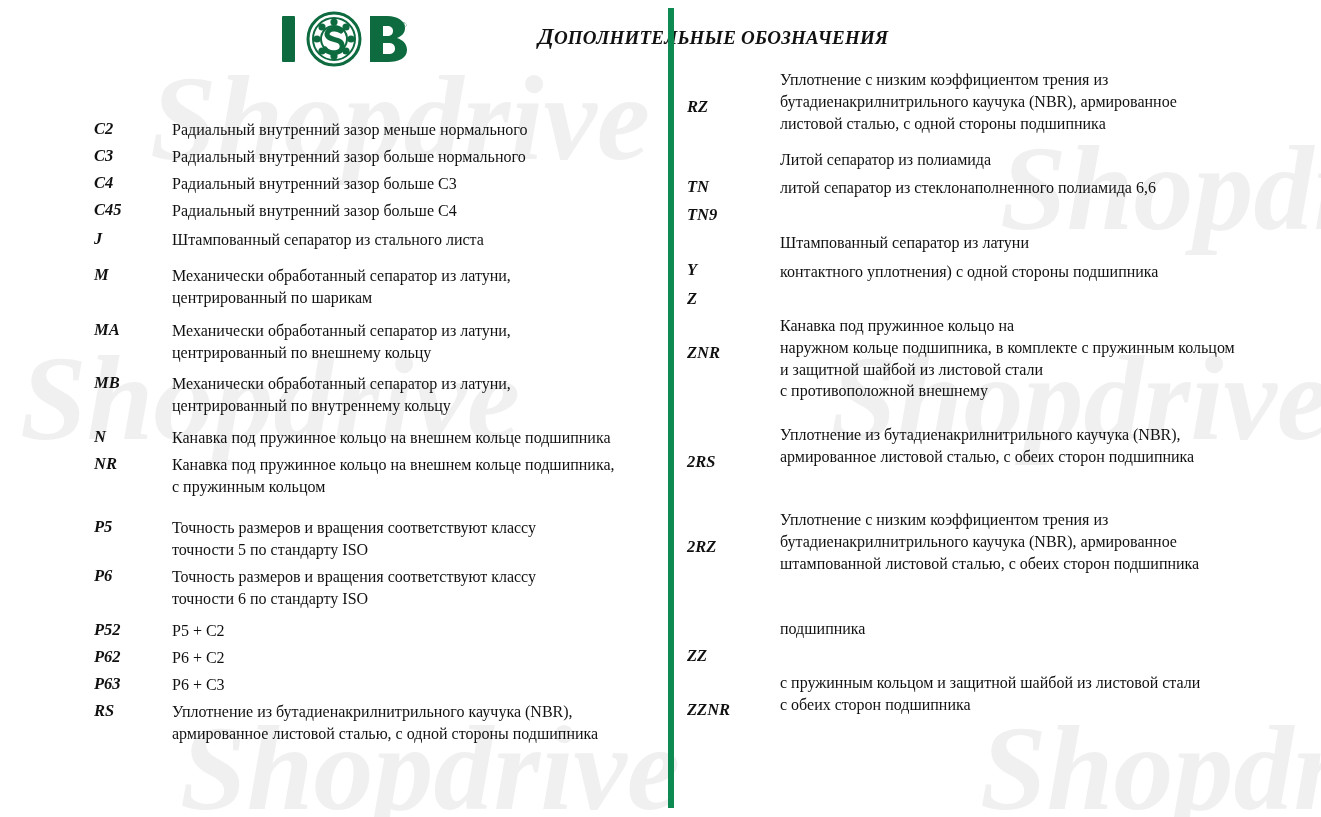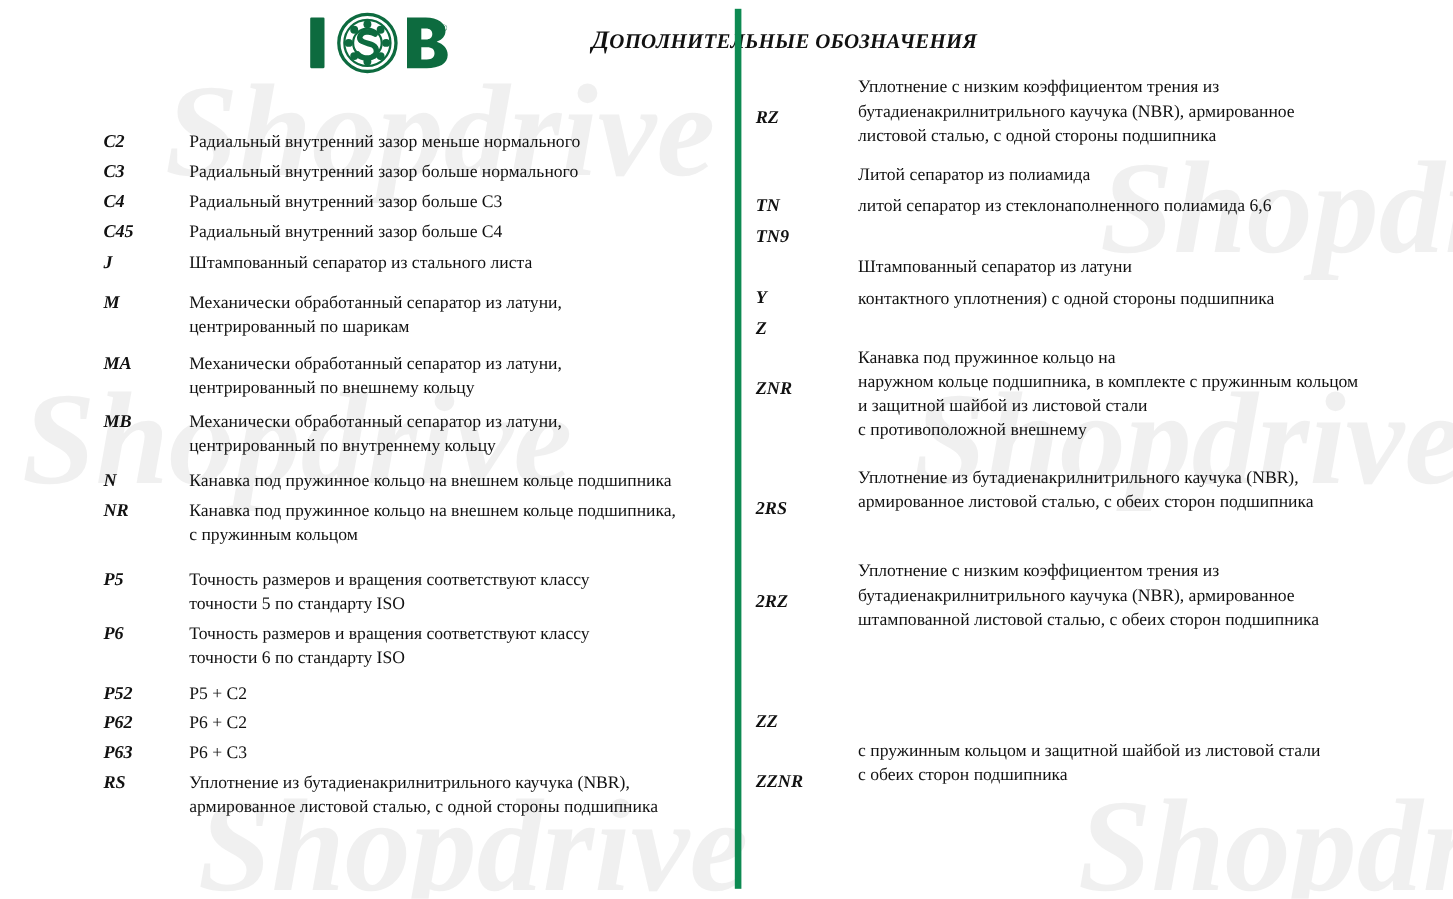--- a/index.html
+++ b/index.html
@@ -311,20 +311,21 @@
         <div class="code">2RZ</div>
         <div class="desc">
           <span class="ln">Уплотнение с низким коэффициентом трения из</span>
           <span class="ln">бутадиенакрилнитрильного каучука (NBR), армированное</span>
           <span class="ln">штампованной листовой сталью, с обеих сторон подшипника</span>
         </div>
       </div>
       <div class="entry" style="top: 618px; left: 0px; width: 100%;">
         <div class="code">ZZ</div>
         <div class="desc">
+          <span class="ln">подшипника</span>
         </div>
       </div>
       <div class="entry" style="top: 672px; left: 0px; width: 100%;">
         <div class="code">ZZNR</div>
         <div class="desc">
           <span class="ln">с пружинным кольцом и защитной шайбой из листовой стали</span>
           <span class="ln">с обеих сторон подшипника</span>
         </div>
       </div>
     </div>

